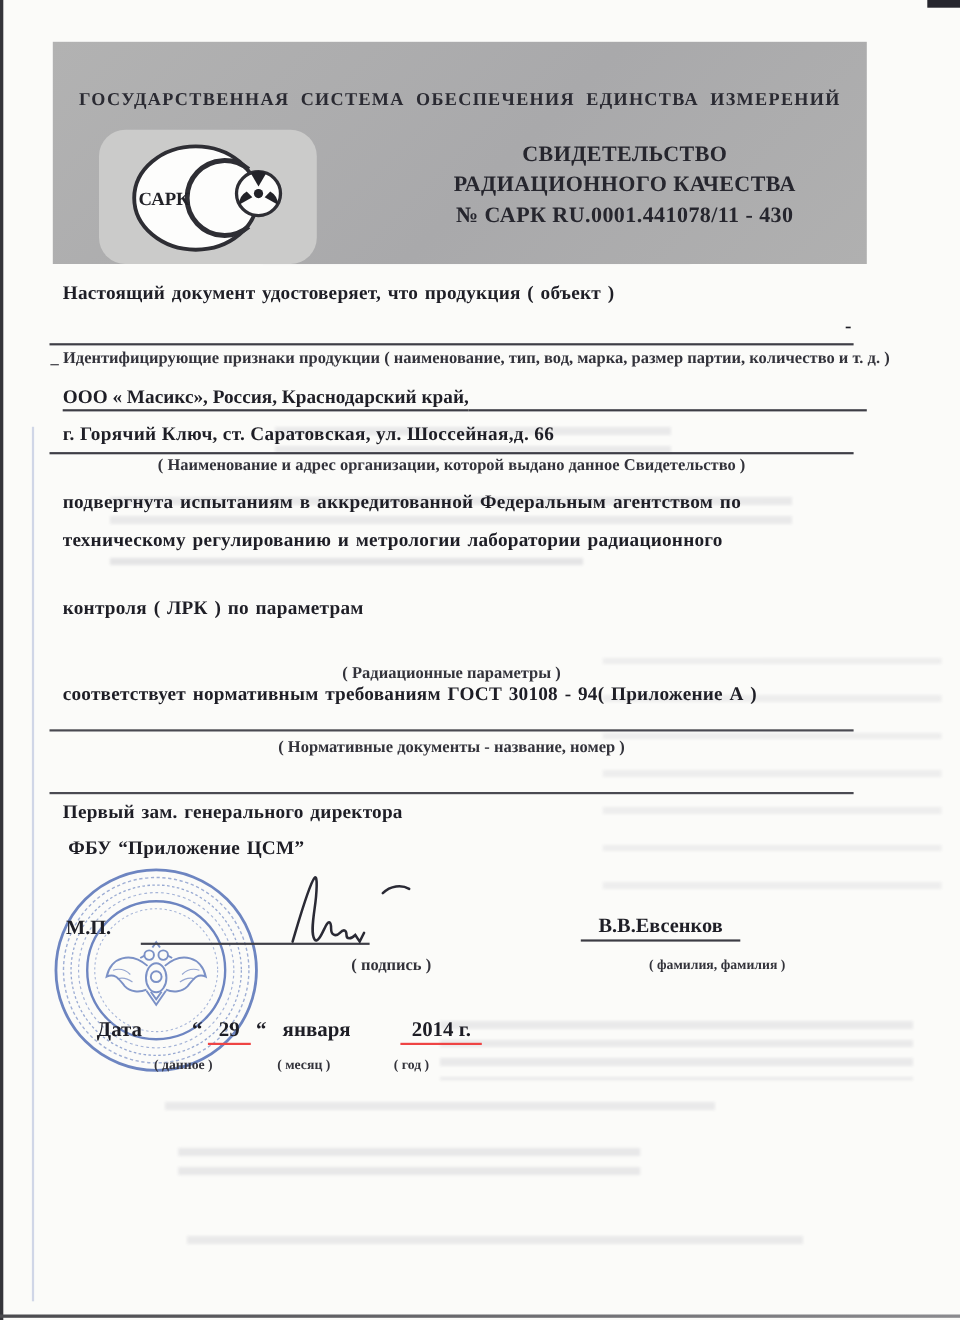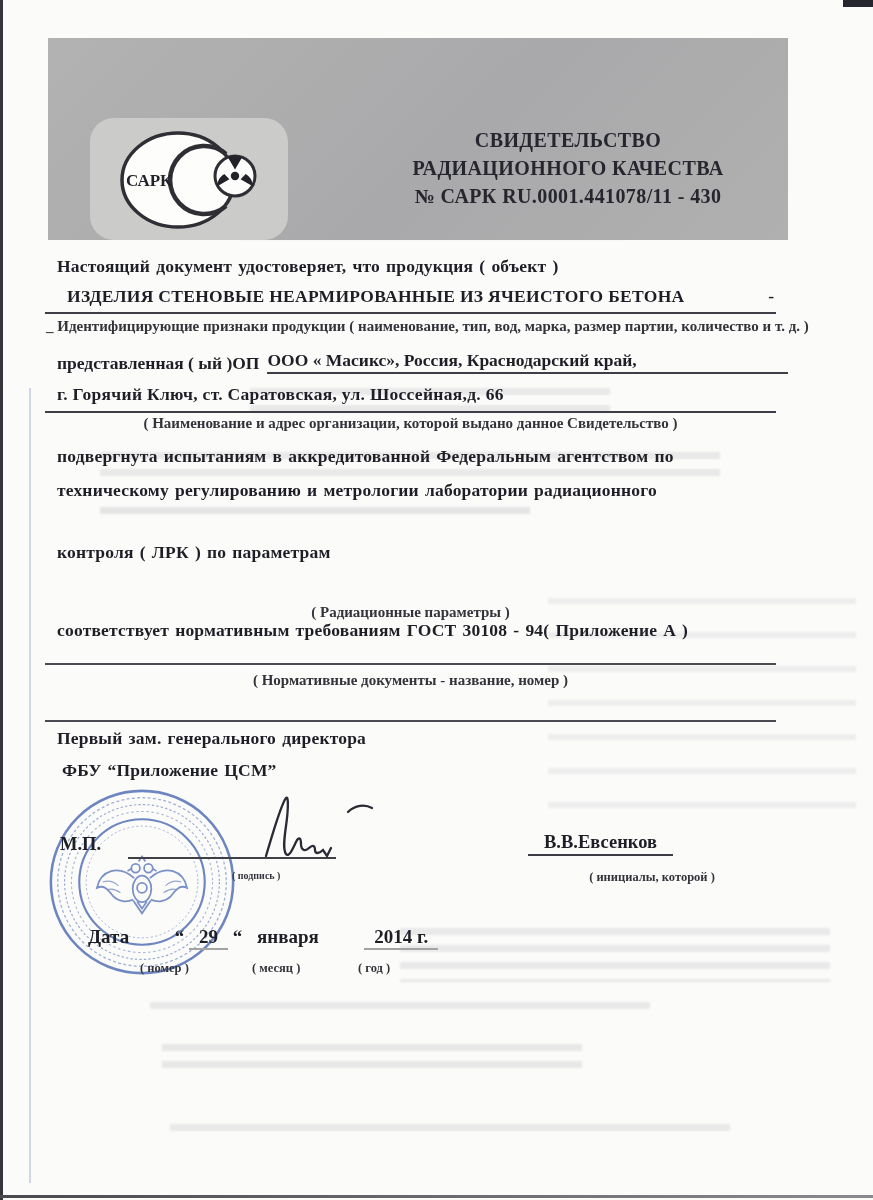--- a/index.html
+++ b/index.html
@@ -45,29 +45,29 @@
 
   .row-parameter{position:absolute;left:42px;top:546px;width:748px;border-bottom:2px solid #3e3e46;height:27px;text-align:center;
         font-weight:bold;font-size:17.5px;letter-spacing:.3px;}
 
   
   .mp{position:absolute;left:60px;top:834px;font-weight:bold;font-size:18.5px;}
   .sig-line{position:absolute;left:128px;top:857px;width:208px;height:2px;background:#3f3f47;}
   .sig-svg{position:absolute;left:252px;top:790px;}
   .sig-name{position:absolute;left:528px;top:832px;font-weight:bold;font-size:18.5px;}
   .sig-name span{border-bottom:2px solid #3c3c44;padding:0 16px 2px 16px;text-align:right;}
-  .note-sign{position:absolute;left:232px;top:870px;width:160px;text-align:left;font-weight:bold;font-size:10px;color:#33333b;}
+  .note-sign{position:absolute;left:232px;top:870px;width:160px;text-align:right;font-weight:bold;font-size:15px;color:#33333b;}
   .note-name{position:absolute;left:552px;top:870px;width:200px;text-align:center;font-weight:bold;font-size:12.5px;color:#33333b;}
 
   .stamp{position:absolute;left:44px;top:784px;opacity:.82;}
 
   
   .date-line{position:absolute;left:88px;top:926px;font-weight:bold;font-size:19px;white-space:nowrap;}
   .date-line .seg{margin-right:10px;}
-  .date-line .u{border-bottom:2px solid #a3a3a3;padding:0 10px 1px 10px;}
+  .date-line .u{border-bottom:2px solid #ef4444;padding:0 10px 1px 10px;}
   .date-line .gap{display:inline-block;width:26px;}
   .date-notes{position:absolute;top:961px;font-weight:bold;font-size:12.5px;color:#33333b;white-space:nowrap;}
   .dn1{left:140px;} .dn2{left:252px;} .dn3{left:358px;}
 
   
   .ghost{position:absolute;opacity:.12;filter:blur(1.3px);
      background:repeating-linear-gradient(180deg,rgba(70,70,95,0) 0 4px,rgba(70,70,95,.95) 4px 11px,rgba(70,70,95,0) 11px 17px);}
   .g1{left:238px;top:228px;width:390px;height:16px;opacity:.16;}
   .g2{left:250px;top:384px;width:360px;height:32px;opacity:.10;}
   .g3{left:100px;top:448px;width:620px;height:34px;opacity:.10;}
@@ -93,20 +93,21 @@
   <div class="ghost g2"></div>
   <div class="ghost g3"></div>
   <div class="ghost g4"></div>
   <div class="ghost g5"></div>
   <div class="ghost g6"></div>
   <div class="ghost g7"></div>
   <div class="ghost g8"></div>
   <div class="ghost g9"></div>
 
   <div class="band">
+    <div class="gost-line">ГОСУДАРСТВЕННАЯ  СИСТЕМА  ОБЕСПЕЧЕНИЯ  ЕДИНСТВА  ИЗМЕРЕНИЙ</div>
 
     <div class="logo-box">
       <svg class="logo-svg" width="198" height="122" viewBox="0 0 198 122">
         <ellipse cx="88" cy="62" rx="56" ry="47" fill="#fdfdfc" stroke="#2e2e34" stroke-width="3.5"></ellipse>
         <path d="M136,36 A34,34 0 1 0 136,88" fill="none" stroke="#2e2e34" stroke-width="4.5"></path>
         <circle cx="145" cy="58" r="20" fill="#fdfdfc" stroke="#2e2e34" stroke-width="3"></circle>
         <g fill="#222228">
           <circle cx="145" cy="58" r="4.2"></circle>
           <path d="M145,51.5 L138,39.4 A14,14 0 0 1 152,39.4 Z"></path>
           <path d="M139.4,61.3 L127.3,68.2 A14,14 0 0 1 134.3,56 Z"></path>
@@ -119,27 +120,25 @@
     <div class="band-title">
       <div>СВИДЕТЕЛЬСТВО</div>
       <div>РАДИАЦИОННОГО  КАЧЕСТВА</div>
       <div>№ САРК RU.0001.441078/11 - 430</div>
     </div>
   </div>
 
   <div class="t" style="left:57px;top:256px;">Настоящий документ удостоверяет, что продукция ( объект  )</div>
 
   <div class="row-product">
-    <span class="txt">ИЗДЕЛИЯ СТЕНОВЫЕ НЕАРМИРОВАННЫЕ ИЗ ЯЧЕИСТОГО БЕТОНА</span>
     <span class="dash">-</span>
   </div>
   <div class="small" style="left:46px;top:318px;">_ Идентифицирующие признаки продукции ( наименование, тип, вод, марка, размер партии, количество и т. д. )</div>
 
   <div class="row-presented">
-    <span class="pfx">представленная ( ый )ОП</span>
     <span class="val">ООО « Масикс», Россия, Краснодарский край,</span>
     <span class="fill"></span>
   </div>
   <div class="row-address">
     <span class="txt">г. Горячий Ключ, ст. Саратовская, ул. Шоссейная,д. 66</span>
   </div>
   <div class="small center" style="left:45px;top:415px;width:731px;">( Наименование и адрес организации, которой выдано данное Свидетельство )</div>
 
   <div class="t" style="left:57px;top:446px;">подвергнута испытаниям в аккредитованной Федеральным агентством по</div>
   <div class="t" style="left:57px;top:480px;">техническому регулированию и метрологии лаборатории  радиационного</div>
@@ -186,29 +185,29 @@
   <svg class="sig-svg" width="130" height="72" viewBox="0 0 130 72">
     <g fill="none" stroke="#2a2a35" stroke-width="2.3" stroke-linecap="round">
       <path d="M14,66 C20,46 29,14 34,8 C37,5 36,22 34,36 C32,50 31,60 34,64 C37,68 41,58 44,52 C47,46 49,48 49,54 C49,60 53,62 57,58 C61,54 63,56 63,60 C63,64 67,64 71,60 L75,66 L79,58"></path>
       <path d="M96,22 C103,15 113,14 120,18"></path>
     </g>
   </svg>
 
   <div class="note-sign">( подпись )</div>
 
   <div class="sig-name"><span>В.В.Евсенков</span></div>
-  <div class="note-name">( инициалы, которой )</div>
+  <div class="note-name">( фамилия, фамилия )</div>
 
   <div class="date-line">
     <span class="seg">Дата</span>
     <span class="gap"></span>
     <span>“</span>
     <span class="u">29</span>
     <span class="seg">“</span>
     <span class="seg">января</span>
     <span class="gap"></span>
     <span class="u">2014 г.</span>
   </div>
-  <div class="date-notes dn1">( номер )</div>
+  <div class="date-notes dn1">( данное )</div>
   <div class="date-notes dn2">( месяц )</div>
   <div class="date-notes dn3">( год )</div>
 
 </div>
 
 </body></html>

